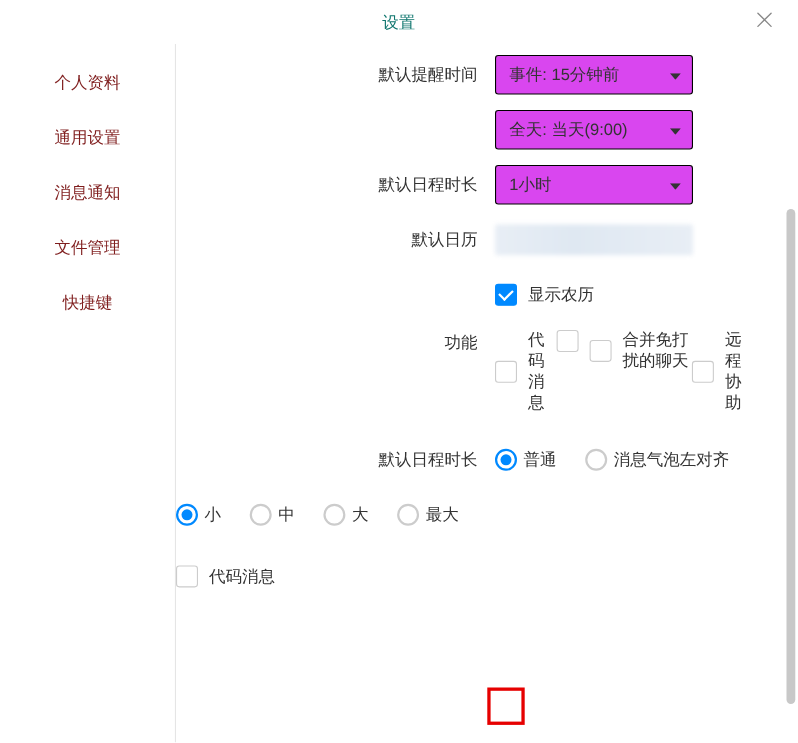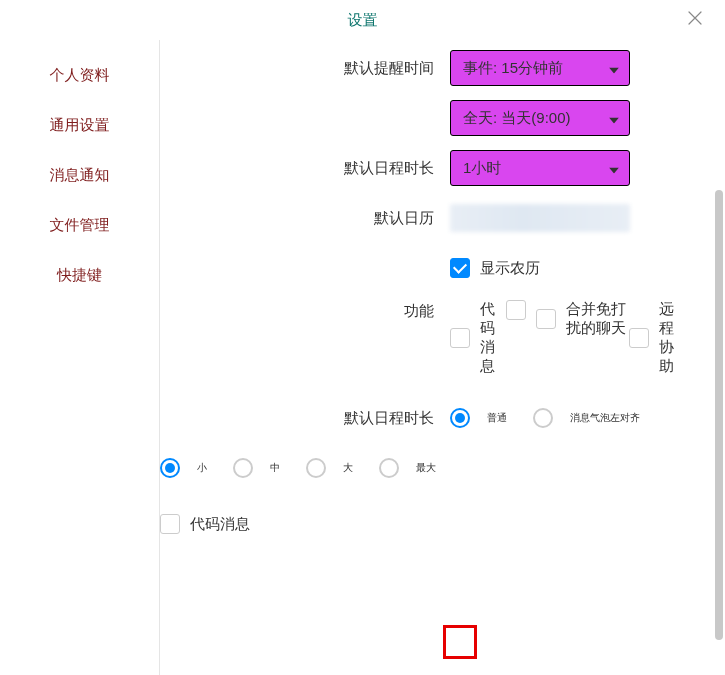--- a/index.html
+++ b/index.html
@@ -129,22 +129,21 @@
     }
     .radio-group {
       display: flex;
       align-items: center;
       gap: 26px;
     }
     .radio-option {
       display: flex;
       align-items: center;
       cursor: pointer;
-      font-size: 10px;
-      gap: 11px;
+      font-size: 15px;
     }
     .radio {
       width: 20px;
       height: 20px;
       border: 2px solid #ccc;
       border-radius: 50%;
       margin-right: 6px;
       display: inline-flex;
       align-items: center;
       justify-content: center;

